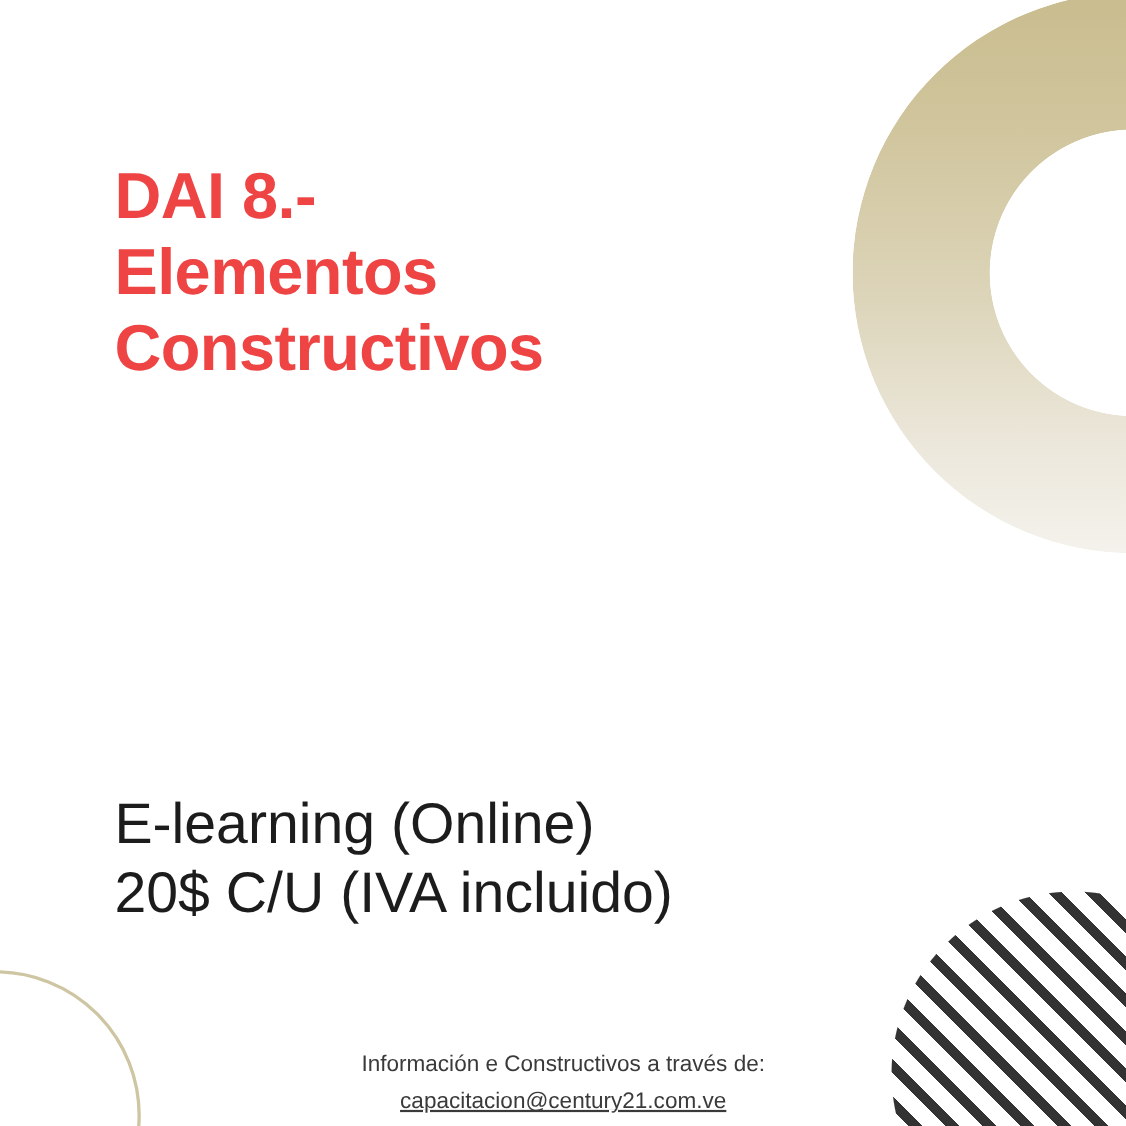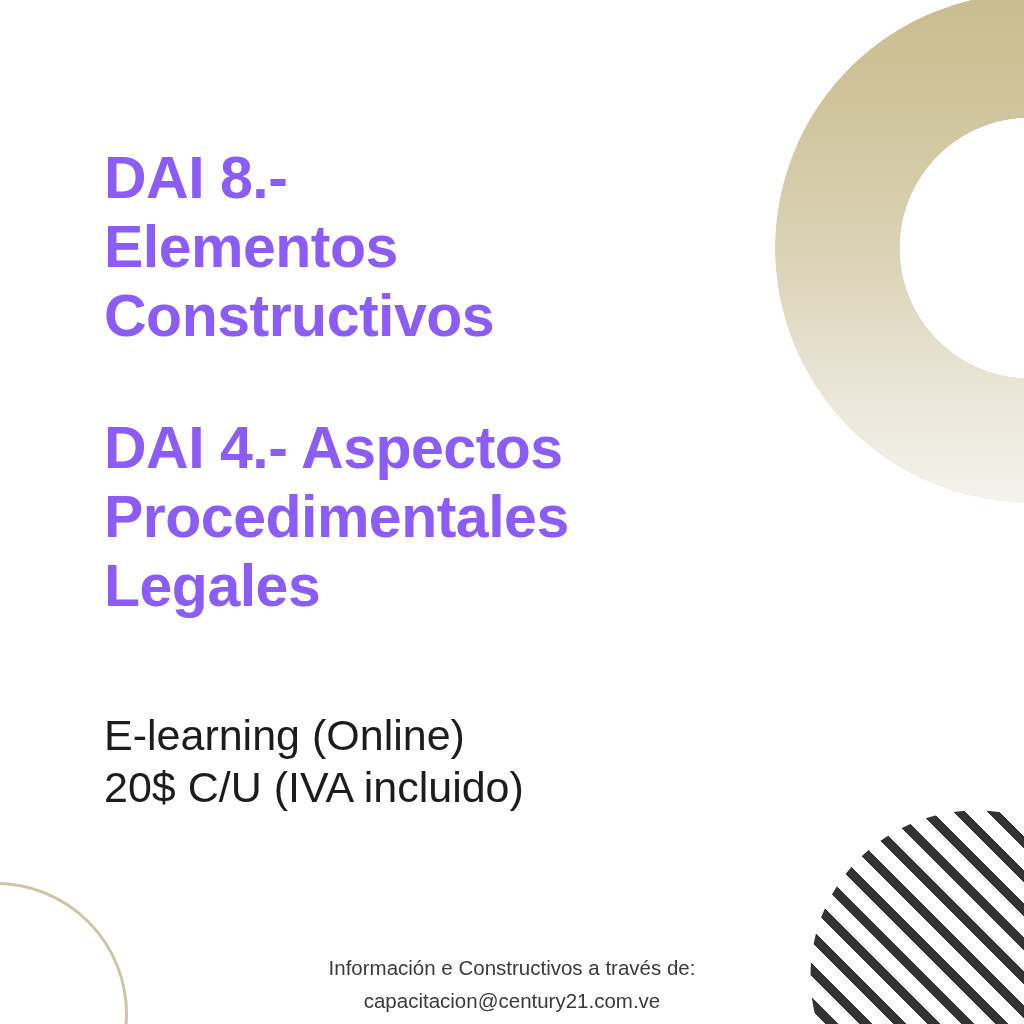--- a/index.html
+++ b/index.html
@@ -72,57 +72,57 @@
   #content {
     position: absolute;
     left: 0; top: 0;
     width: 1024px;
     height: 1024px;
   }
 
   .headline {
     position: absolute;
     left: 104px;
-    color: #8b5cf6;
+    color: #ef4444;
     font-weight: 800;
     font-size: 59px;
     line-height: 1.17;
     letter-spacing: -0.5px;
     max-width: 620px;
     white-space: pre-line;
   }
   #headline-1 { top: 104px; }
   #headline-2 { top: 374px; }
 
   .subline {
     position: absolute;
     left: 104px;
     top: 666px;
     color: #1c1c1c;
     font-weight: 300;
-    font-size: 43px;
+    font-size: 52px;
     line-height: 1.22;
     letter-spacing: 0px;
     max-width: 660px;
     white-space: pre-line;
   }
 
   .footer {
     position: absolute;
     left: 0;
     right: 0;
     top: 918px;
     text-align: center;
     color: #3a3a3a;
     font-weight: 400;
     font-size: 20.5px;
     line-height: 1.62;
     white-space: pre-line;
   }
-  .footer .line2 { display: block; }
+  .footer .line2 { display: block; text-decoration: underline; }
 </style>
 </head>
 <body>
 
 <div id="poster">
 
   <div class="deco" id="gold-donut">
     <div class="ring"></div>
   </div>
 
@@ -131,23 +131,20 @@
   <div class="deco" id="striped-blob">
     <div class="stripes"></div>
   </div>
 
   <div id="content">
 
     <h1 class="headline" id="headline-1">DAI 8.-
 Elementos
 Constructivos</h1>
 
-    <h1 class="headline" id="headline-2">DAI 4.- Aspectos
-Procedimentales
-Legales</h1>
 
     <p class="subline">E-learning (Online)
 20$ C/U (IVA incluido)</p>
 
     <div class="footer">
       <span>Información e Constructivos a través de:</span>
       <span class="line2">capacitacion@century21.com.ve</span>
     </div>
 
   </div>

